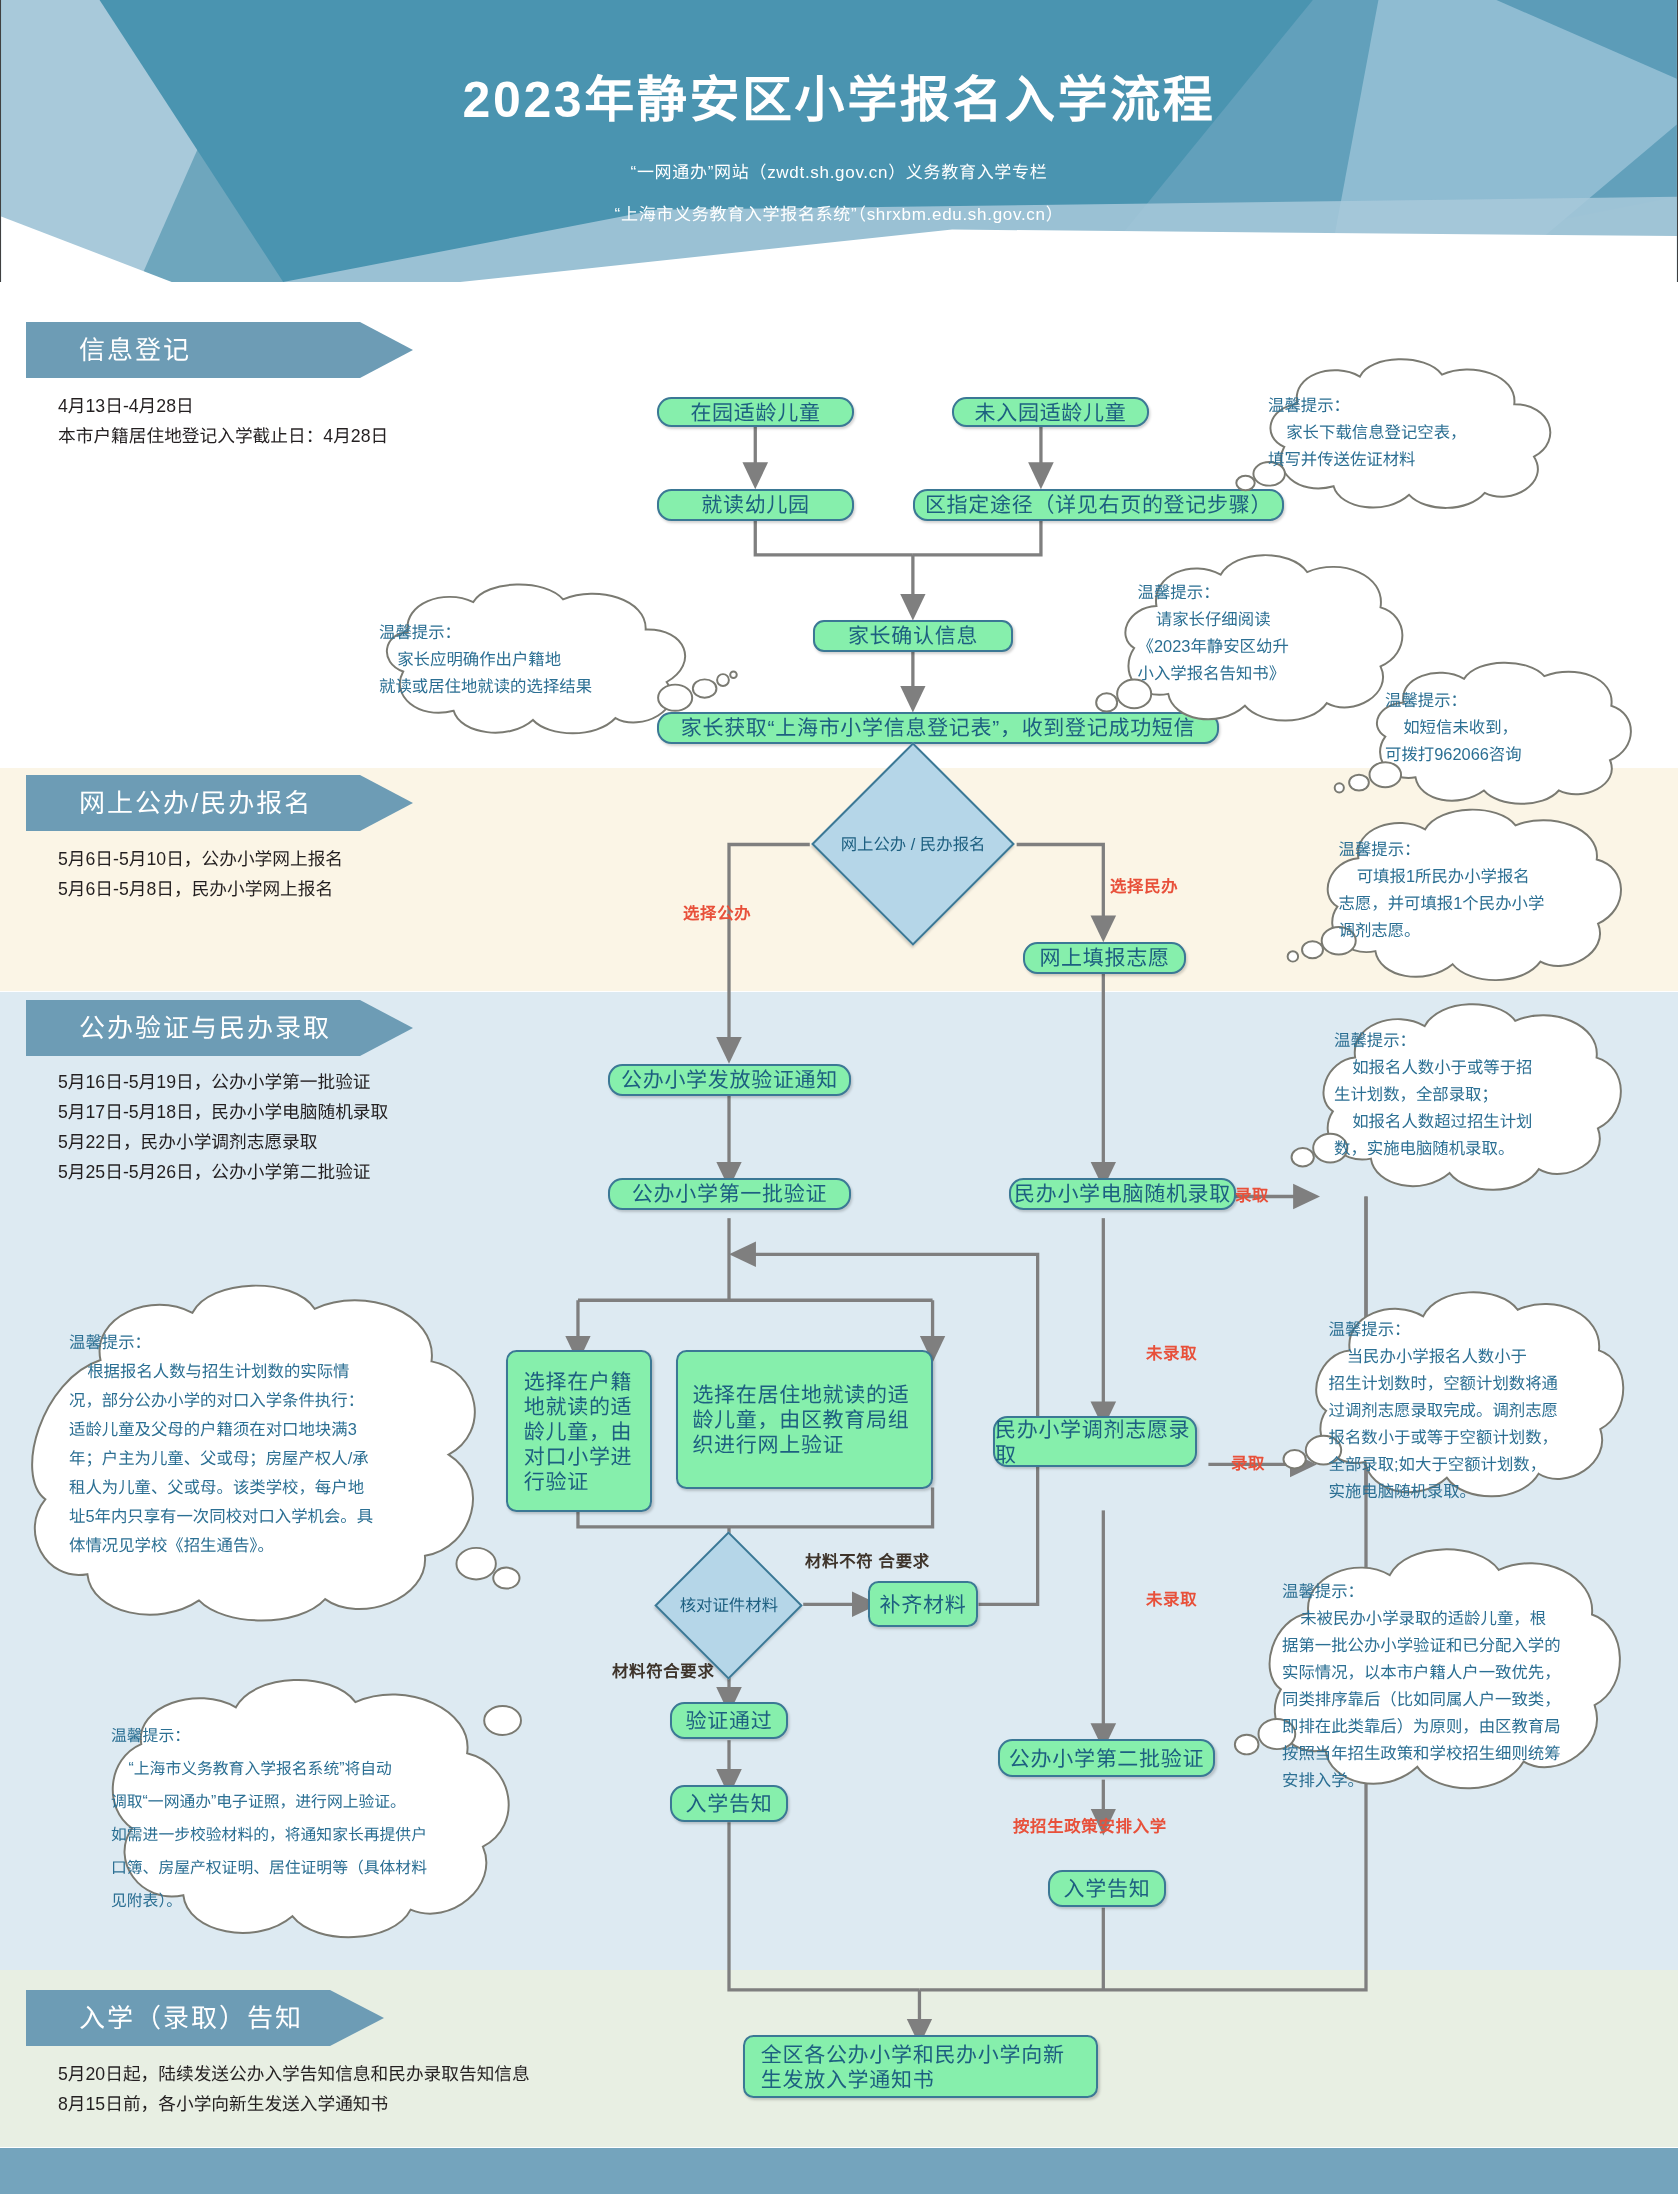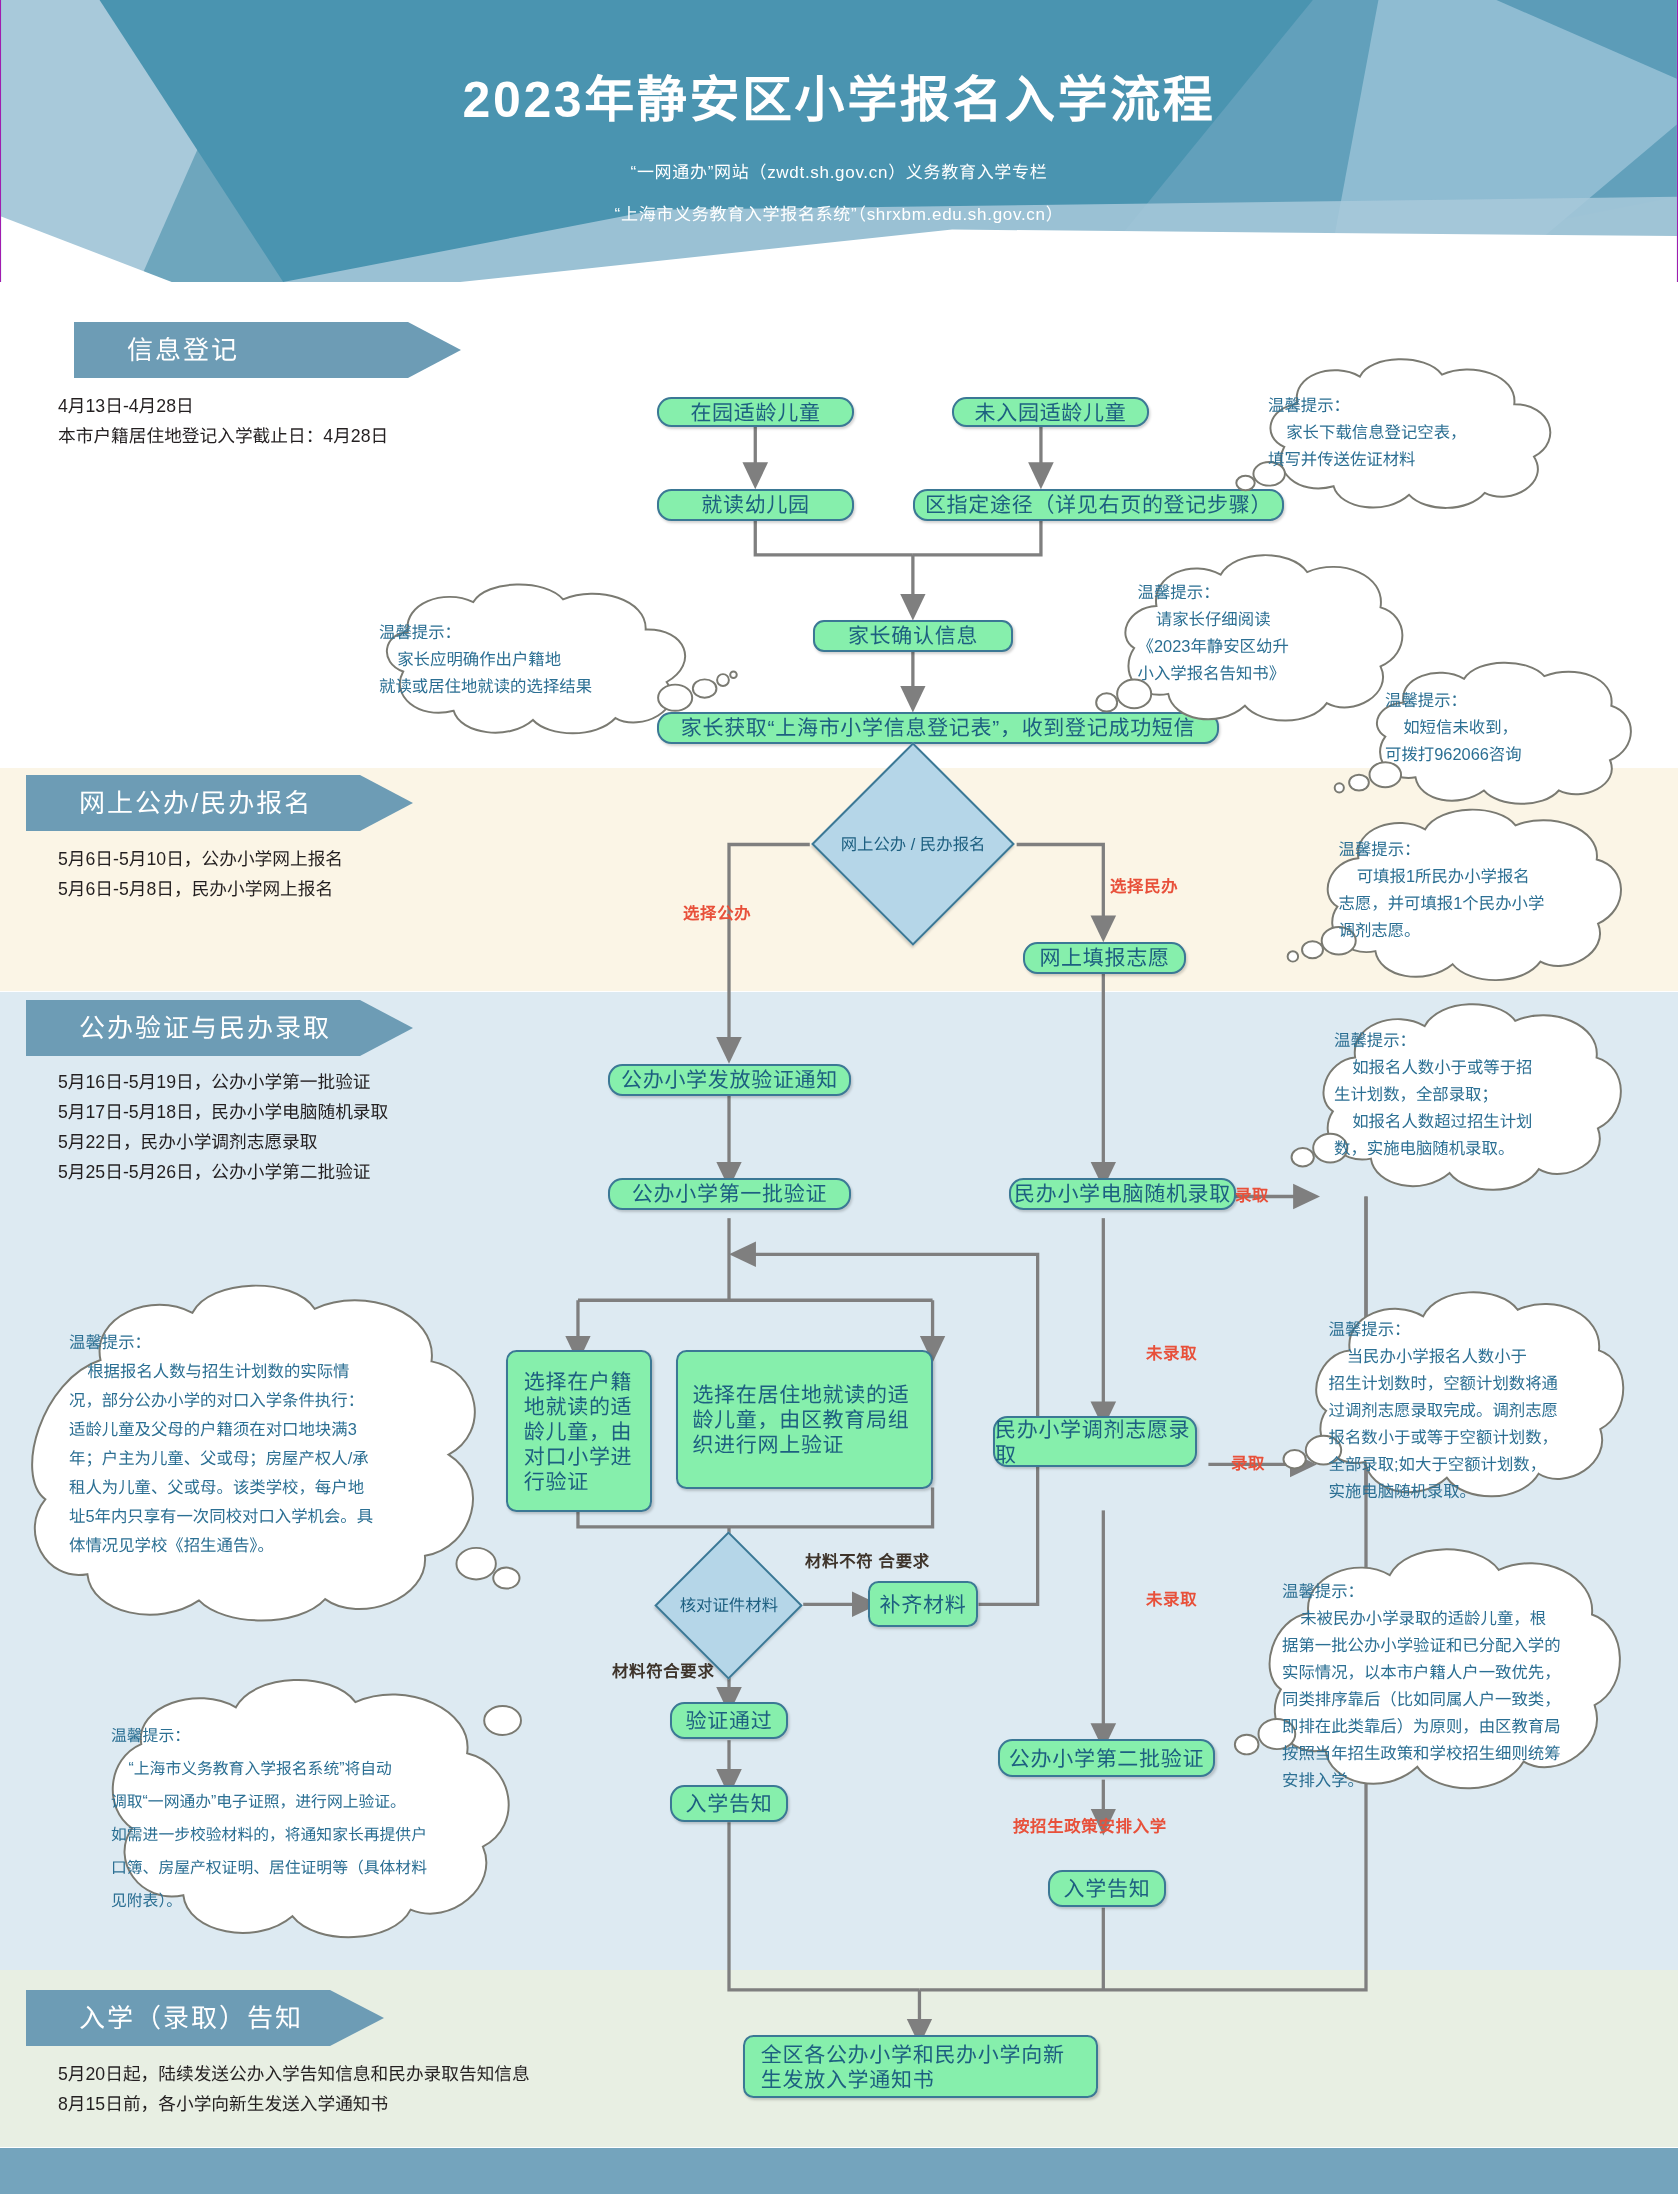--- a/index.html
+++ b/index.html
@@ -4,21 +4,21 @@
 <style>
   html,body{margin:0;padding:0;}
   body{
     width:1678px;height:2194px;position:relative;overflow:hidden;
     background:#ffffff;
     font-family:"Liberation Sans","DejaVu Sans",sans-serif;
   }
   .root{position:absolute;inset:0;}
 
   
-  .header{position:absolute;left:0;top:0;width:1678px;height:282px;overflow:hidden;background:#a21caf;}
+  .header{position:absolute;left:0;top:0;width:1678px;height:282px;overflow:hidden;background:#404040;}
   .header svg{position:absolute;left:0;top:0;}
   .hdr-title{
     position:absolute;left:0;top:59px;width:1678px;text-align:center;
     color:#ffffff;font-size:50px;font-weight:bold;letter-spacing:2.6px;
     text-shadow:0 0 0.7px rgba(0,0,0,.06);
   }
   .hdr-sub1{position:absolute;left:0;top:158px;width:1678px;text-align:center;color:#ffffff;font-size:17px;letter-spacing:0.7px;}
   .hdr-sub2{position:absolute;left:0;top:200px;width:1678px;text-align:center;color:#ffffff;font-size:17px;letter-spacing:0.7px;}
 
   
@@ -169,21 +169,21 @@
 
       <path d="M1680,2710 L1680,2775" marker-end="url(#ah)"></path>
 
       <path d="M2080,1822 L2080,3030 L1400,3030"></path>
 
       <path d="M1680,2905 L1680,3030"></path>
       <path d="M1400,3030 L1400,3095" marker-end="url(#ah)"></path>
     </g>
   </svg>
 
-  <div class="sec" style="left:26px;top:322px;margin-left:48px;">
+  <div class="sec" style="left:26px;top:322px;">
     <div class="sec-arrow">
       <div class="bg"></div>
       <div class="lbl">信息登记</div>
     </div>
   </div>
   <div class="sec-lines" style="left:58px;top:391px;">
     <div>4月13日-4月28日</div>
     <div>本市户籍居住地登记入学截止日：4月28日</div>
   </div>
 

